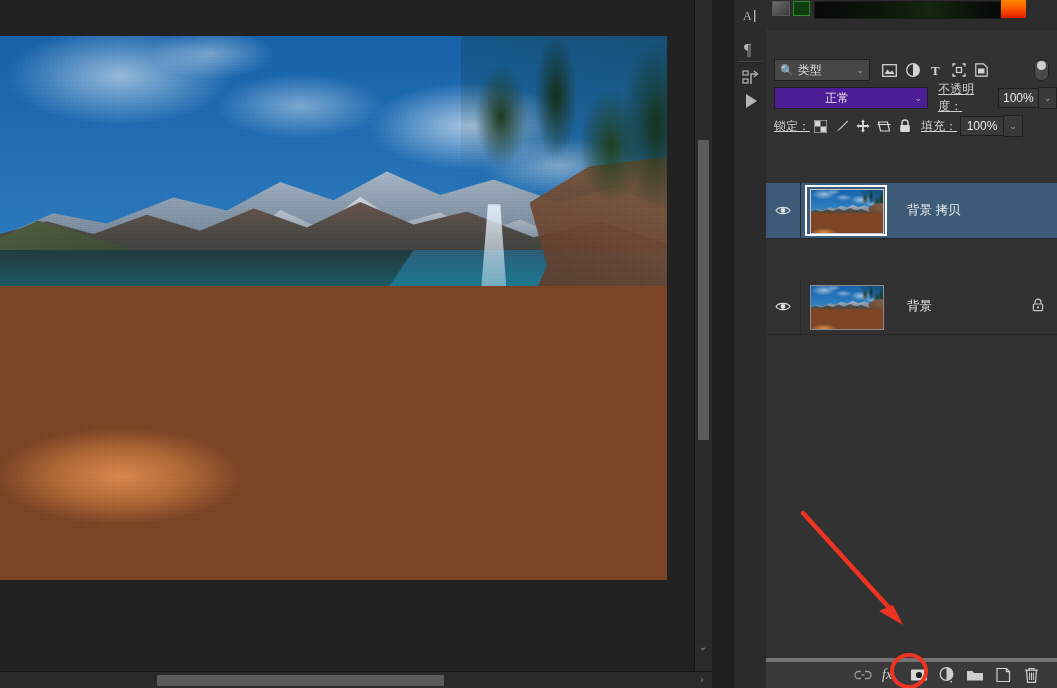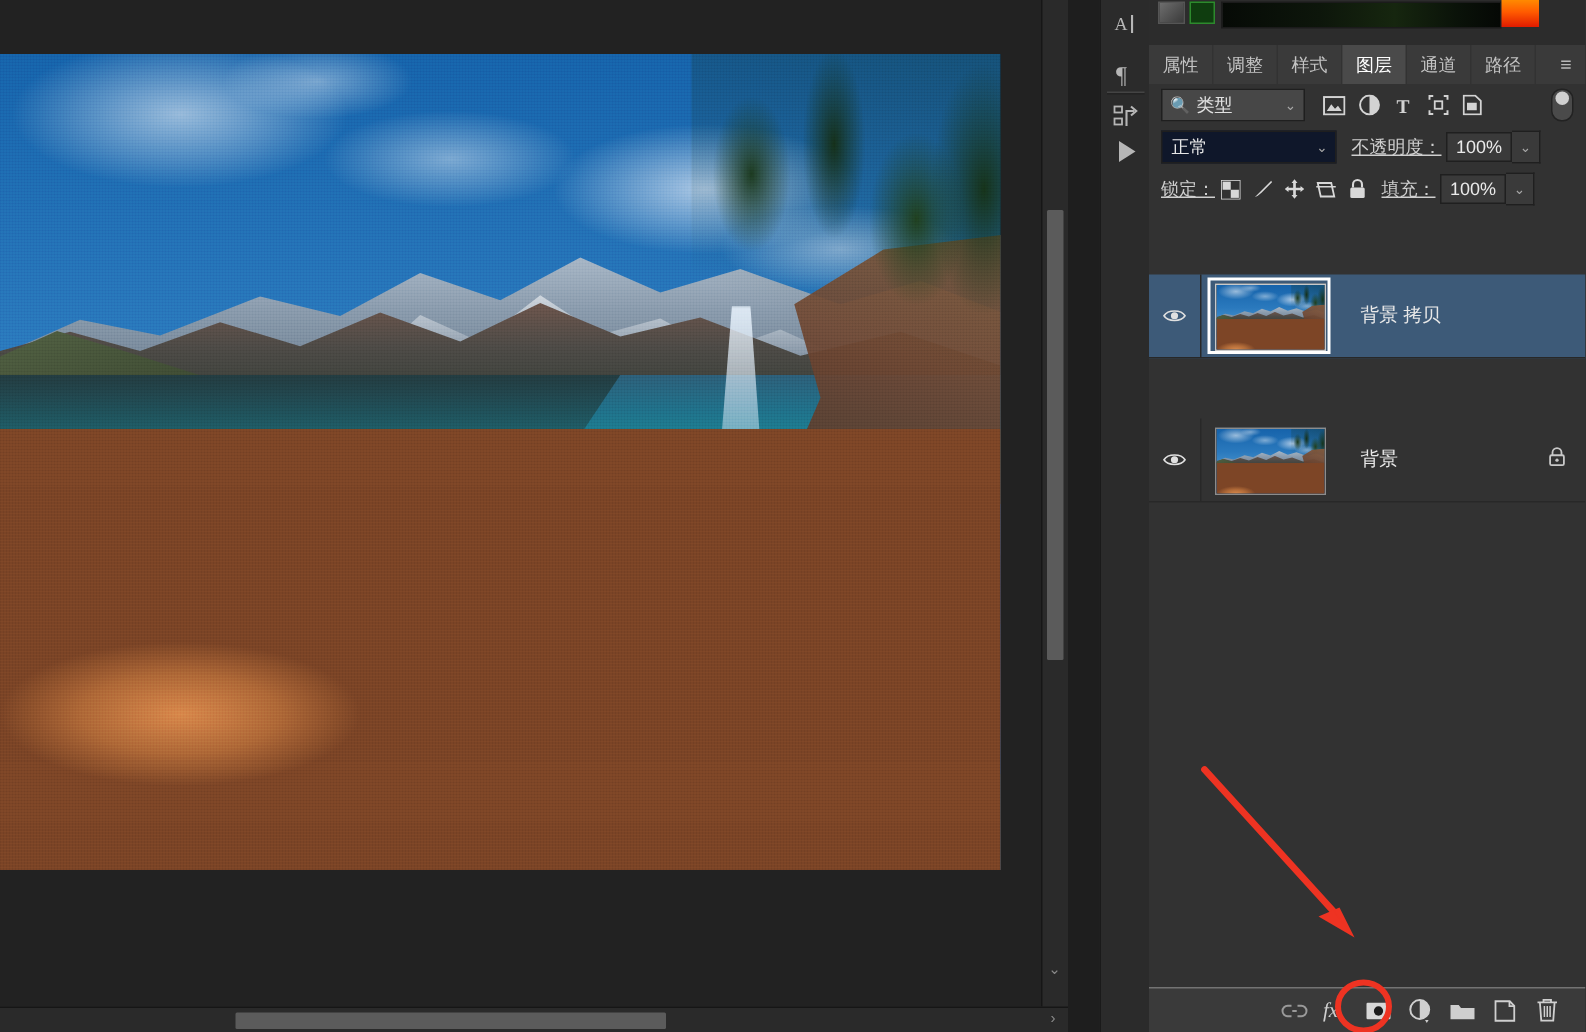--- a/index.html
+++ b/index.html
@@ -306,23 +306,23 @@
   
   #blend-row {
     position: absolute;
     left: 0; top: 84px;
     width: 291px; height: 28px;
     display: flex; align-items: center;
   }
   #blend-select {
     margin-left: 8px;
     width: 115px; height: 20px;
-    background: #0f172a; border: 1px solid #1f1f1f;
+    background: #4c1d95; border: 1px solid #1f1f1f;
     display: flex; align-items: center; position: relative;
-    font-size: 12px; color: #e6e6e6;
+    font-size: 12px; color: #e6e6e6; padding-left: 44px;
   }
   #blend-select span.lbl { margin-left: 6px; }
   #blend-select .caret { position: absolute; right: 5px; color: #a8a8a8; font-size: 9px; }
   .field-label { font-size: 12px; color: #cfcfcf; margin-left: 10px; text-decoration: underline; }
   .num-box {
     width: 42px; height: 18px;
     background: #3a3a3a; border: 1px solid #1f1f1f;
     color: #eaeaea; font-size: 12px;
     display: flex; align-items: center; justify-content: center;
     margin-left: 3px;
@@ -403,21 +403,21 @@
     transform: translateY(-50%);
     color: #c8c8c8;
   }
 
   
   #layers-bottom {
     position: absolute;
     left: 0; bottom: 0;
     width: 291px; height: 30px;
     background: #3a3a3a;
-    border-top: 1px solid #737373;
+    border-top: 4px solid #737373;
     display: flex; align-items: center; justify-content: flex-end;
     padding-right: 12px;
     box-sizing: border-box;
   }
   .bot-btn {
     width: 28px; height: 26px;
     display: flex; align-items: center; justify-content: center;
     color: #bcbcbc;
     position: relative;
   }
@@ -494,29 +494,20 @@
 
     <div id="panel-topstrip">
       <div id="mini-icons">
         <div class="mini-ico a"></div>
         <div class="mini-ico b"></div>
       </div>
       <div id="gradient-bar"></div>
       <div id="gradient-swatch"></div>
     </div>
 
-    <div id="panel-tabs">
-      <div class="panel-tab">属性</div>
-      <div class="panel-tab">调整</div>
-      <div class="panel-tab">样式</div>
-      <div class="panel-tab active">图层</div>
-      <div class="panel-tab">通道</div>
-      <div class="panel-tab">路径</div>
-      <div id="tabs-menu">≡</div>
-    </div>
 
     <div id="filter-row">
       <div id="filter-select">
         <span class="sicon">🔍</span>
         <span>类型</span>
         <span class="caret">⌄</span>
       </div>
 
       <div class="filter-icon" style="margin-left:8px;">
         <svg width="15" height="13" viewBox="0 0 15 13">

